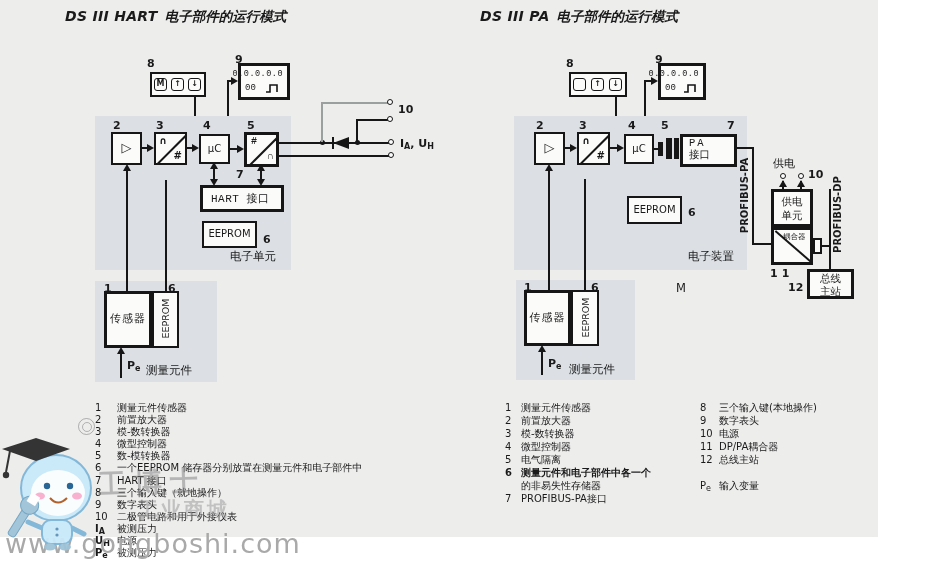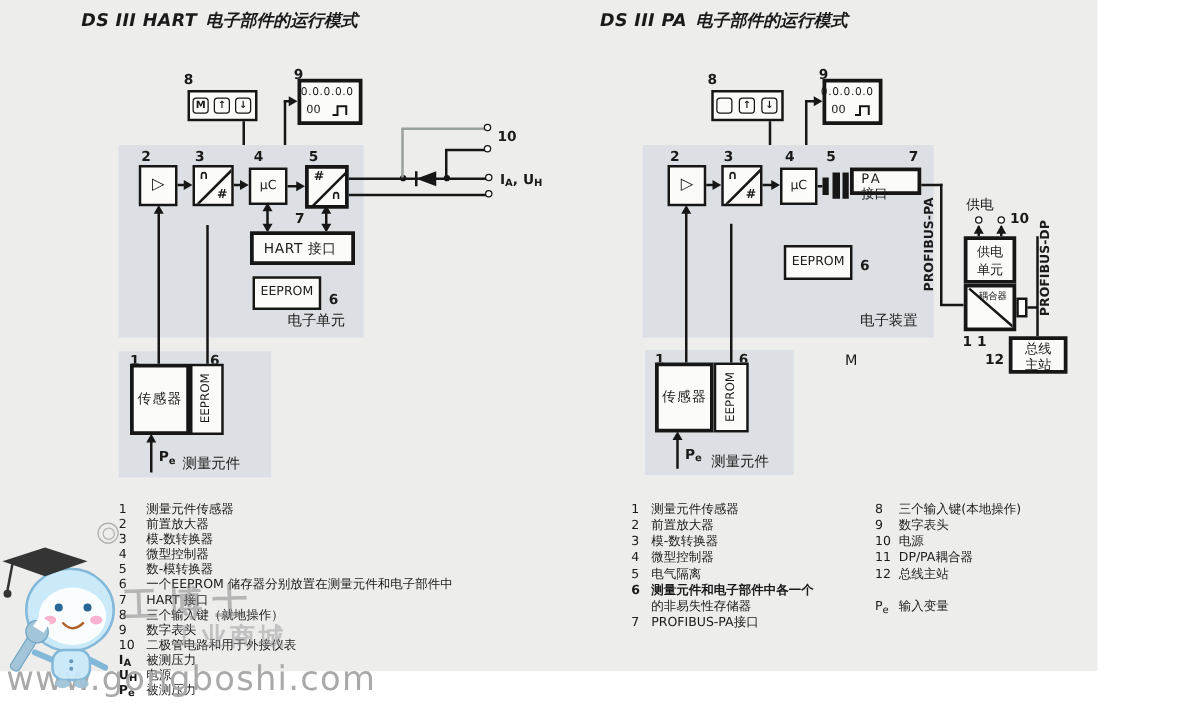--- a/index.html
+++ b/index.html
@@ -2,21 +2,21 @@
 <html><head>
 <meta charset="utf-8">
 <style>
   html,body{margin:0;padding:0;background:#fff;}
   #stage{position:relative;width:944px;height:575px;background:#fff;overflow:hidden;
          font-family:"DejaVu Sans","Liberation Sans",sans-serif;color:#1a1a1a;}
   .abs{position:absolute;}
   .panel{position:absolute;left:0;top:0;width:878px;height:537px;background:#ededec;}
   .shade{position:absolute;background:#dce0e5;}
   .box{position:absolute;background:#fbfbfa;border:2px solid #161616;box-sizing:border-box;}
-  .box.th{border-width:3px;}
+  .box.th{border-width:3px;font-family:Liberation Mono, monospace;}
   .box.clip{overflow:hidden;}
   .hl{position:absolute;height:2px;background:#161616;}
   .vl{position:absolute;width:2px;background:#161616;}
   .gray{background:#9aa09e !important;}
   .dot{position:absolute;width:5px;height:5px;border-radius:50%;background:#161616;}
   .term{position:absolute;width:6px;height:6px;border:1.5px solid #161616;border-radius:50%;
         background:#fdfdfd;box-sizing:border-box;}
   .arr{position:absolute;width:0;height:0;}
   .arr.r{border-top:4px solid transparent;border-bottom:4px solid transparent;border-left:7px solid #161616;}
   .arr.u{border-left:4px solid transparent;border-right:4px solid transparent;border-bottom:7px solid #161616;}
@@ -220,21 +220,21 @@
   <div class="hl" style="left:565px;top:147px;width:6px;"></div>
   <div class="arr r" style="left:570px;top:144px;"></div>
   <div class="hl" style="left:610px;top:147px;width:8px;"></div>
   <div class="arr r" style="left:617px;top:144px;"></div>
   <div class="hl" style="left:654px;top:148px;width:4px;"></div>
 
   <div class="abs" style="left:658px;top:142px;width:5px;height:14px;background:#161616;"></div>
   <div class="abs" style="left:666px;top:138px;width:6px;height:21px;background:#161616;"></div>
   <div class="abs" style="left:674px;top:138px;width:5px;height:21px;background:#161616;"></div>
 
-  <div class="box th" style="left:680px;top:134px;width:57px;height:22px;">
+  <div class="box th" style="left:680px;top:134px;width:57px;height:33px;">
     <div class="abs" style="left:6px;top:0;font-size:10.5px;line-height:12px;">
       <span style="display:block;letter-spacing:2px;">PA</span>
         <span style="display:block;">接口</span>
     </div>
   </div>
 
   <div class="box cblock" style="left:627px;top:196px;width:55px;height:28px;font-size:10px;line-height:23px;">EEPROM</div>
   <div class="num" style="left:688px;top:206px;">6</div>
 
   <div class="shade" style="left:516px;top:280px;width:119px;height:100px;"></div>

